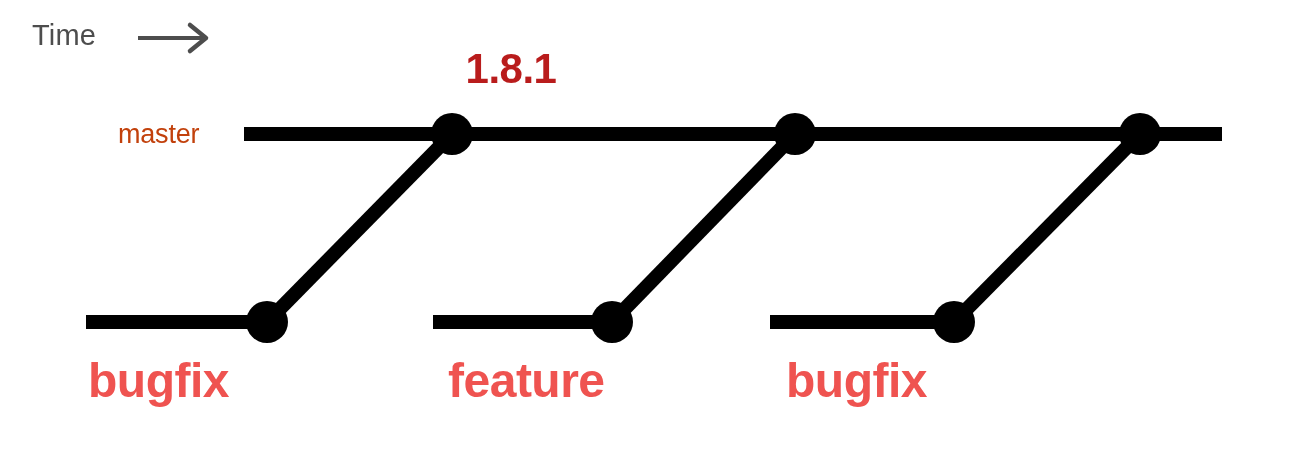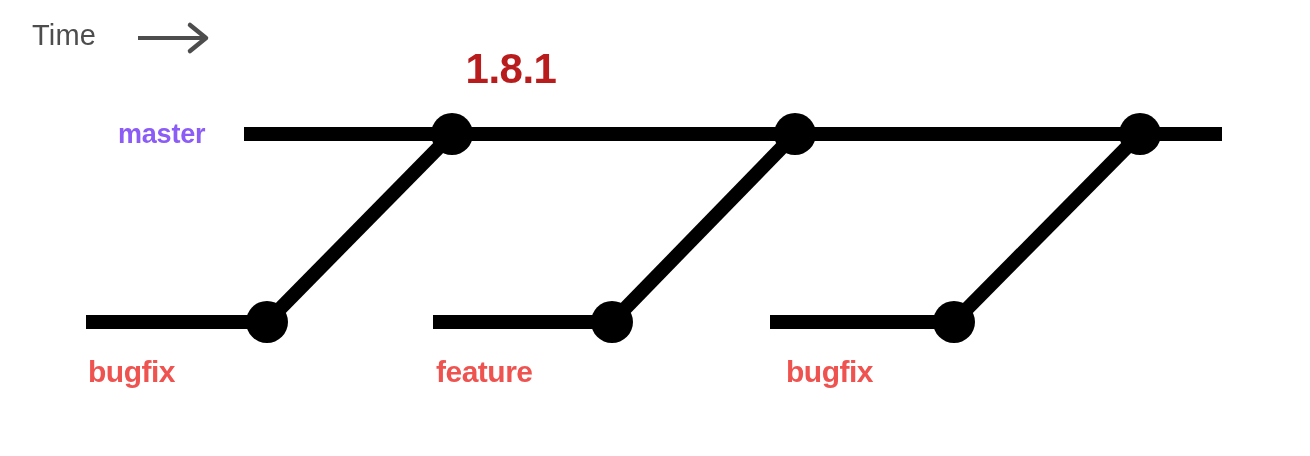--- a/index.html
+++ b/index.html
@@ -36,35 +36,35 @@
     top: 21px;
     font-size: 29px;
     font-weight: 400;
     color: #4d4d4d;
     letter-spacing: 0.2px;
   }
   .master-label {
     left: 118px;
     top: 121px;
     font-size: 27px;
-    font-weight: 700;
-    color: #8b5cf6;
+    font-weight: 400;
+    color: #c2410c;
     letter-spacing: -0.2px;
   }
   .version-label {
     top: 48px;
     font-size: 42px;
     font-weight: 700;
     color: #b91c1c;
     letter-spacing: -0.5px;
     transform: translateX(-50%);
   }
   .branch-label {
     top: 357px;
-    font-size: 30px;
+    font-size: 48px;
     font-weight: 700;
     color: #ef5350;
     letter-spacing: -0.5px;
   }
 </style>
 </head>
 <body>
 
 <div id="canvas">
 
@@ -95,16 +95,16 @@
 
   </svg>
 
   <div class="lbl time-label">Time</div>
 
   <div class="lbl master-label">master</div>
 
   <div class="lbl version-label" style="left:511px;">1.8.1</div>
 
   <div class="lbl branch-label" style="left:88px;">bugfix</div>
-  <div class="lbl branch-label" style="left:436px;">feature</div>
+  <div class="lbl branch-label" style="left:448px;">feature</div>
   <div class="lbl branch-label" style="left:786px;">bugfix</div>
 
 </div>
 
 </body></html>

